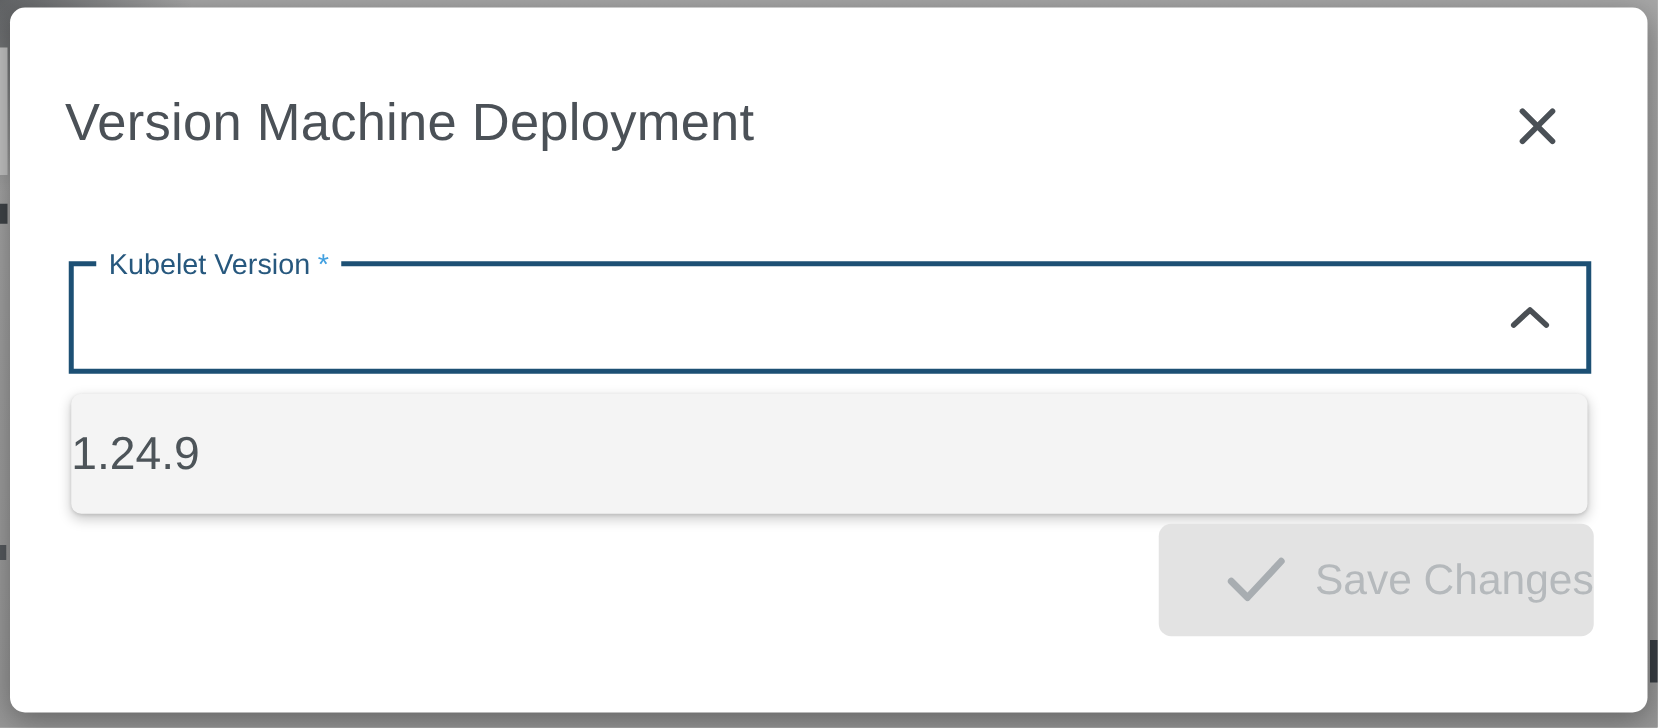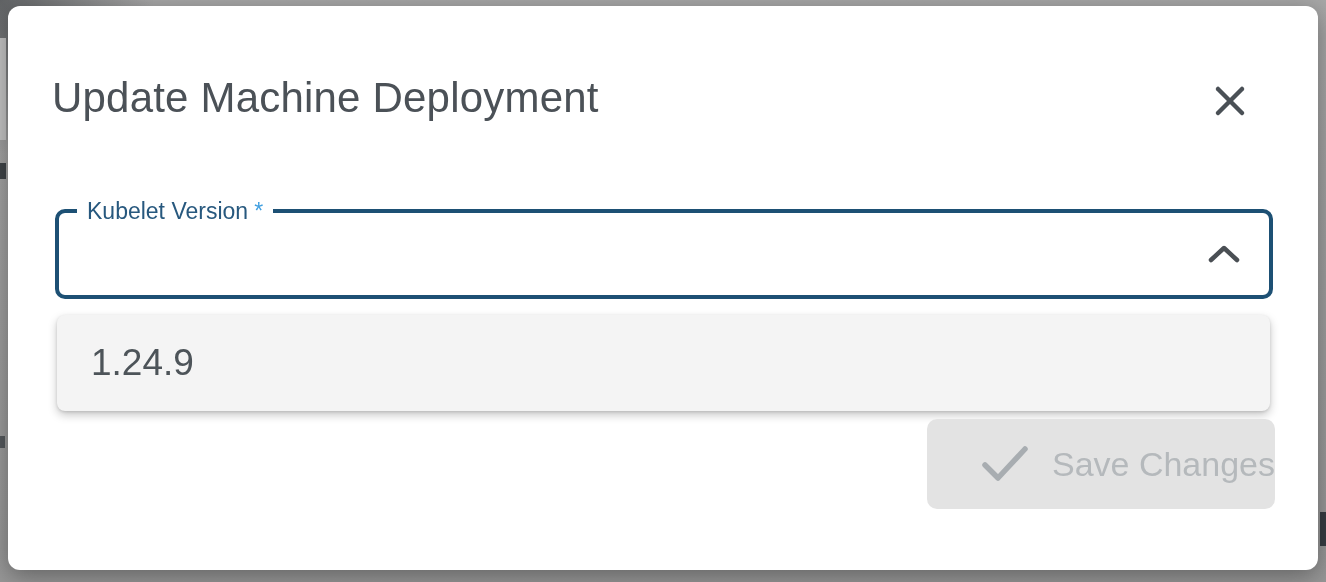--- a/index.html
+++ b/index.html
@@ -49,21 +49,21 @@
     display: flex; align-items: center; justify-content: center;
     cursor: pointer;
   }
 
   
   .field {
     position: absolute;
     left: 47px; top: 203px;
     width: 1218px; height: 90px;
     border: 4px solid #1d5074;
-    border-radius: 10px;
+    border-radius: 0;
     background: #ffffff;
   }
   .field-label {
     position: absolute;
     top: -17px; left: 18px;
     background: #ffffff;
     padding: 0 10px;
     font-size: 23px;
     color: #27587e;
     line-height: 30px;
@@ -91,21 +91,20 @@
     left: 49px; top: 309px;
     width: 1213px; height: 96px;
     background: #f4f4f4;
     border-radius: 8px;
     box-shadow: 0 4px 10px rgba(0,0,0,0.22), 0 1px 3px rgba(0,0,0,0.12);
     overflow: hidden;
   }
   .dropdown-option {
     width: 100%; height: 100%;
     display: flex; align-items: center;
-    padding-left: 34px;
     font-size: 37px;
     color: #4d5459;
     cursor: pointer;
   }
 
   
   .save-btn {
     position: absolute;
     left: 919px; top: 413px;
     width: 348px; height: 90px;
@@ -126,21 +125,21 @@
 
 <div class="backdrop">
   <div class="bg-artifact artifact-left-strip"></div>
   <div class="bg-artifact artifact-left-mark-1"></div>
   <div class="bg-artifact artifact-left-mark-2"></div>
   <div class="bg-artifact artifact-right-mark"></div>
 </div>
 
 <div class="modal">
 
-  <h1 class="modal-title">Update Machine Deployment</h1>
+  <h1 class="modal-title">Version Machine Deployment</h1>
 
   <button class="close-btn">
     <span>
       <svg width="36" height="36" viewBox="0 0 36 36">
         <line x1="6" y1="6" x2="30" y2="30" stroke="#4a5056" stroke-width="4.5" stroke-linecap="round"></line>
         <line x1="30" y1="6" x2="6" y2="30" stroke="#4a5056" stroke-width="4.5" stroke-linecap="round"></line>
       </svg>
     </span>
   </button>
 

